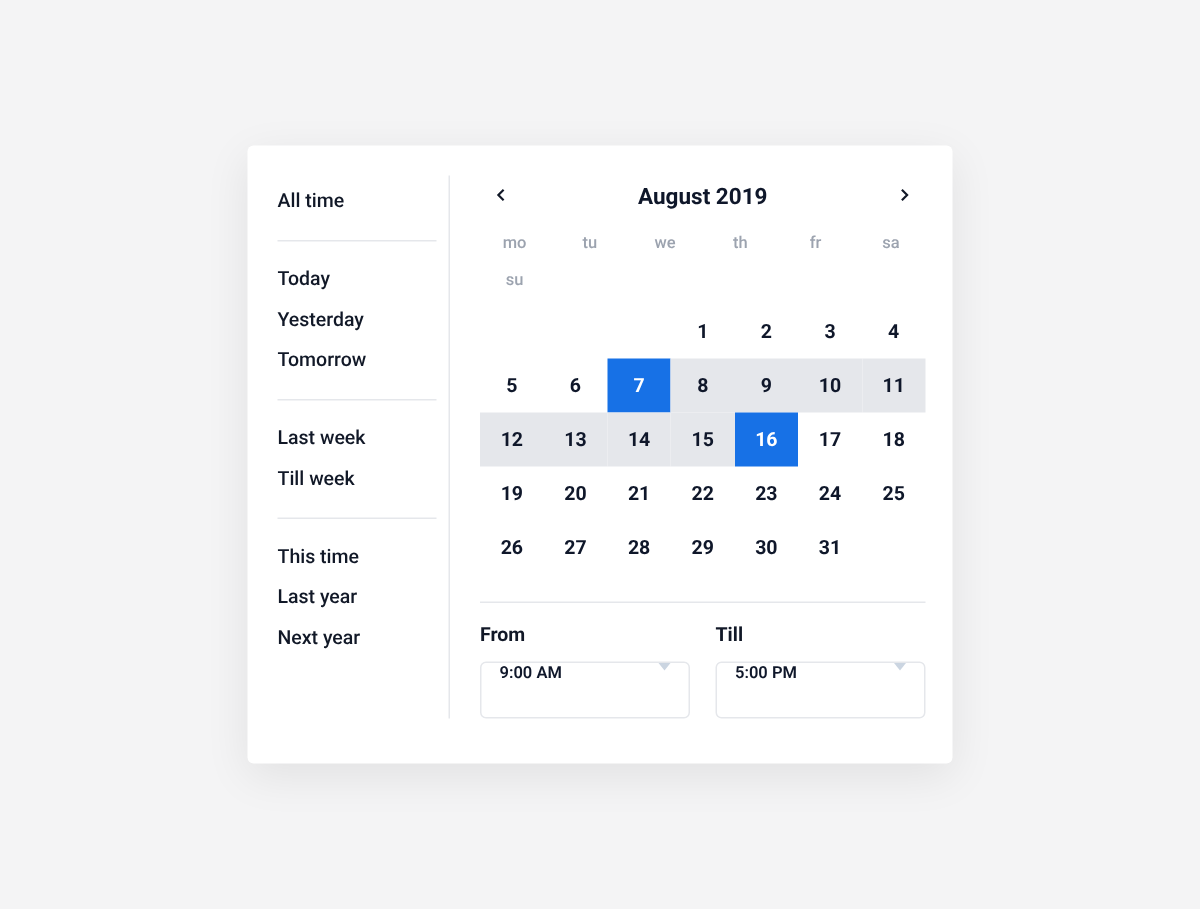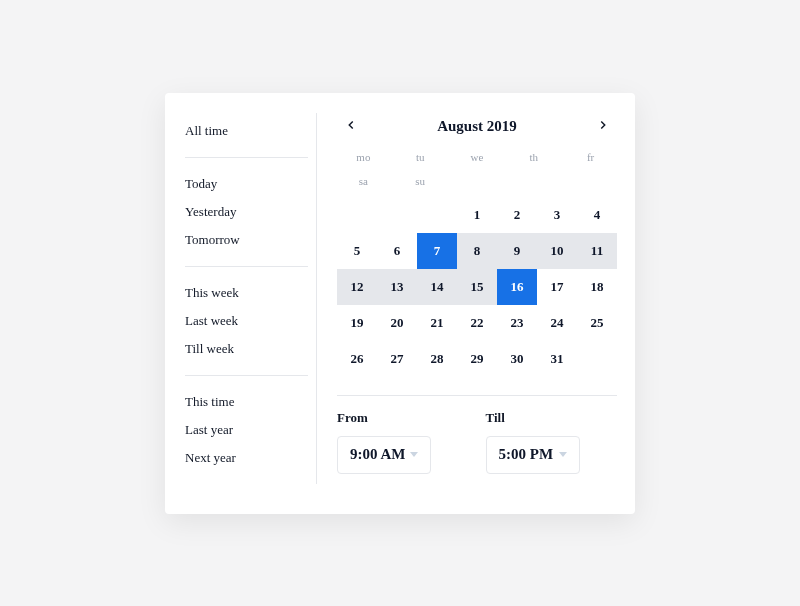--- a/index.html
+++ b/index.html
@@ -12,21 +12,20 @@
     align-items: center;
     justify-content: center;
   }
   .card {
     width: 470px;
     background: #fff;
     border-radius: 4px;
     box-shadow: 0 8px 30px rgba(0,0,0,0.08);
     display: flex;
     padding: 20px 18px 30px 20px;
-    font-family: Liberation Serif, serif;
   }
   
   .presets {
     width: 132px;
     border-right: 1px solid #e5e7eb;
     padding-right: 8px;
   }
   .preset-group {
     border-bottom: 1px solid #e5e7eb;
     padding: 12px 0;
@@ -61,21 +60,21 @@
     height: 20px;
     display: flex;
     align-items: center;
     justify-content: center;
     cursor: pointer;
     color: #111827;
   }
   .nav-btn svg { width: 14px; height: 14px; stroke: currentColor; }
   .weekdays {
     display: grid;
-    grid-template-columns: repeat(5, 1fr);
+    grid-template-columns: repeat(6, 1fr);
     gap: 4px;
     margin-bottom: 6px;
   }
   .weekday {
     font-size: 11px;
     color: #9ca3af;
     text-align: center;
     font-weight: 500;
     padding: 4px 0;
   }
@@ -112,28 +111,27 @@
     font-size: 13px;
     font-weight: 700;
     color: #111827;
     margin-bottom: 10px;
   }
   .time-select {
     border: 1px solid #e5e7eb;
     border-radius: 4px;
     height: 38px;
     display: flex;
-    align-items: center;
     justify-content: space-between;
     padding: 0 12px;
-    font-size: 15px;
+    font-size: 11px;
     font-weight: 600;
     color: #0f172a;
     cursor: pointer;
-    width: 94px;
+    width: 140px;
   }
   .caret {
     width: 0; height: 0;
     border-left: 4px solid transparent;
     border-right: 4px solid transparent;
     border-top: 5px solid #cbd5e1;
   }
 </style>
 </head>
 <body>
@@ -143,21 +141,20 @@
   <div class="presets" id="presets">
       <div class="preset-group">
         <div class="preset-item">All time</div>
       </div>
       <div class="preset-group">
         <div class="preset-item">Today</div>
         <div class="preset-item">Yesterday</div>
         <div class="preset-item">Tomorrow</div>
       </div>
       <div class="preset-group">
-        <div class="preset-item">This week</div>
         <div class="preset-item">Last week</div>
         <div class="preset-item">Till week</div>
       </div>
       <div class="preset-group">
         <div class="preset-item">This time</div>
         <div class="preset-item">Last year</div>
         <div class="preset-item">Next year</div>
       </div>
     </div>
 

